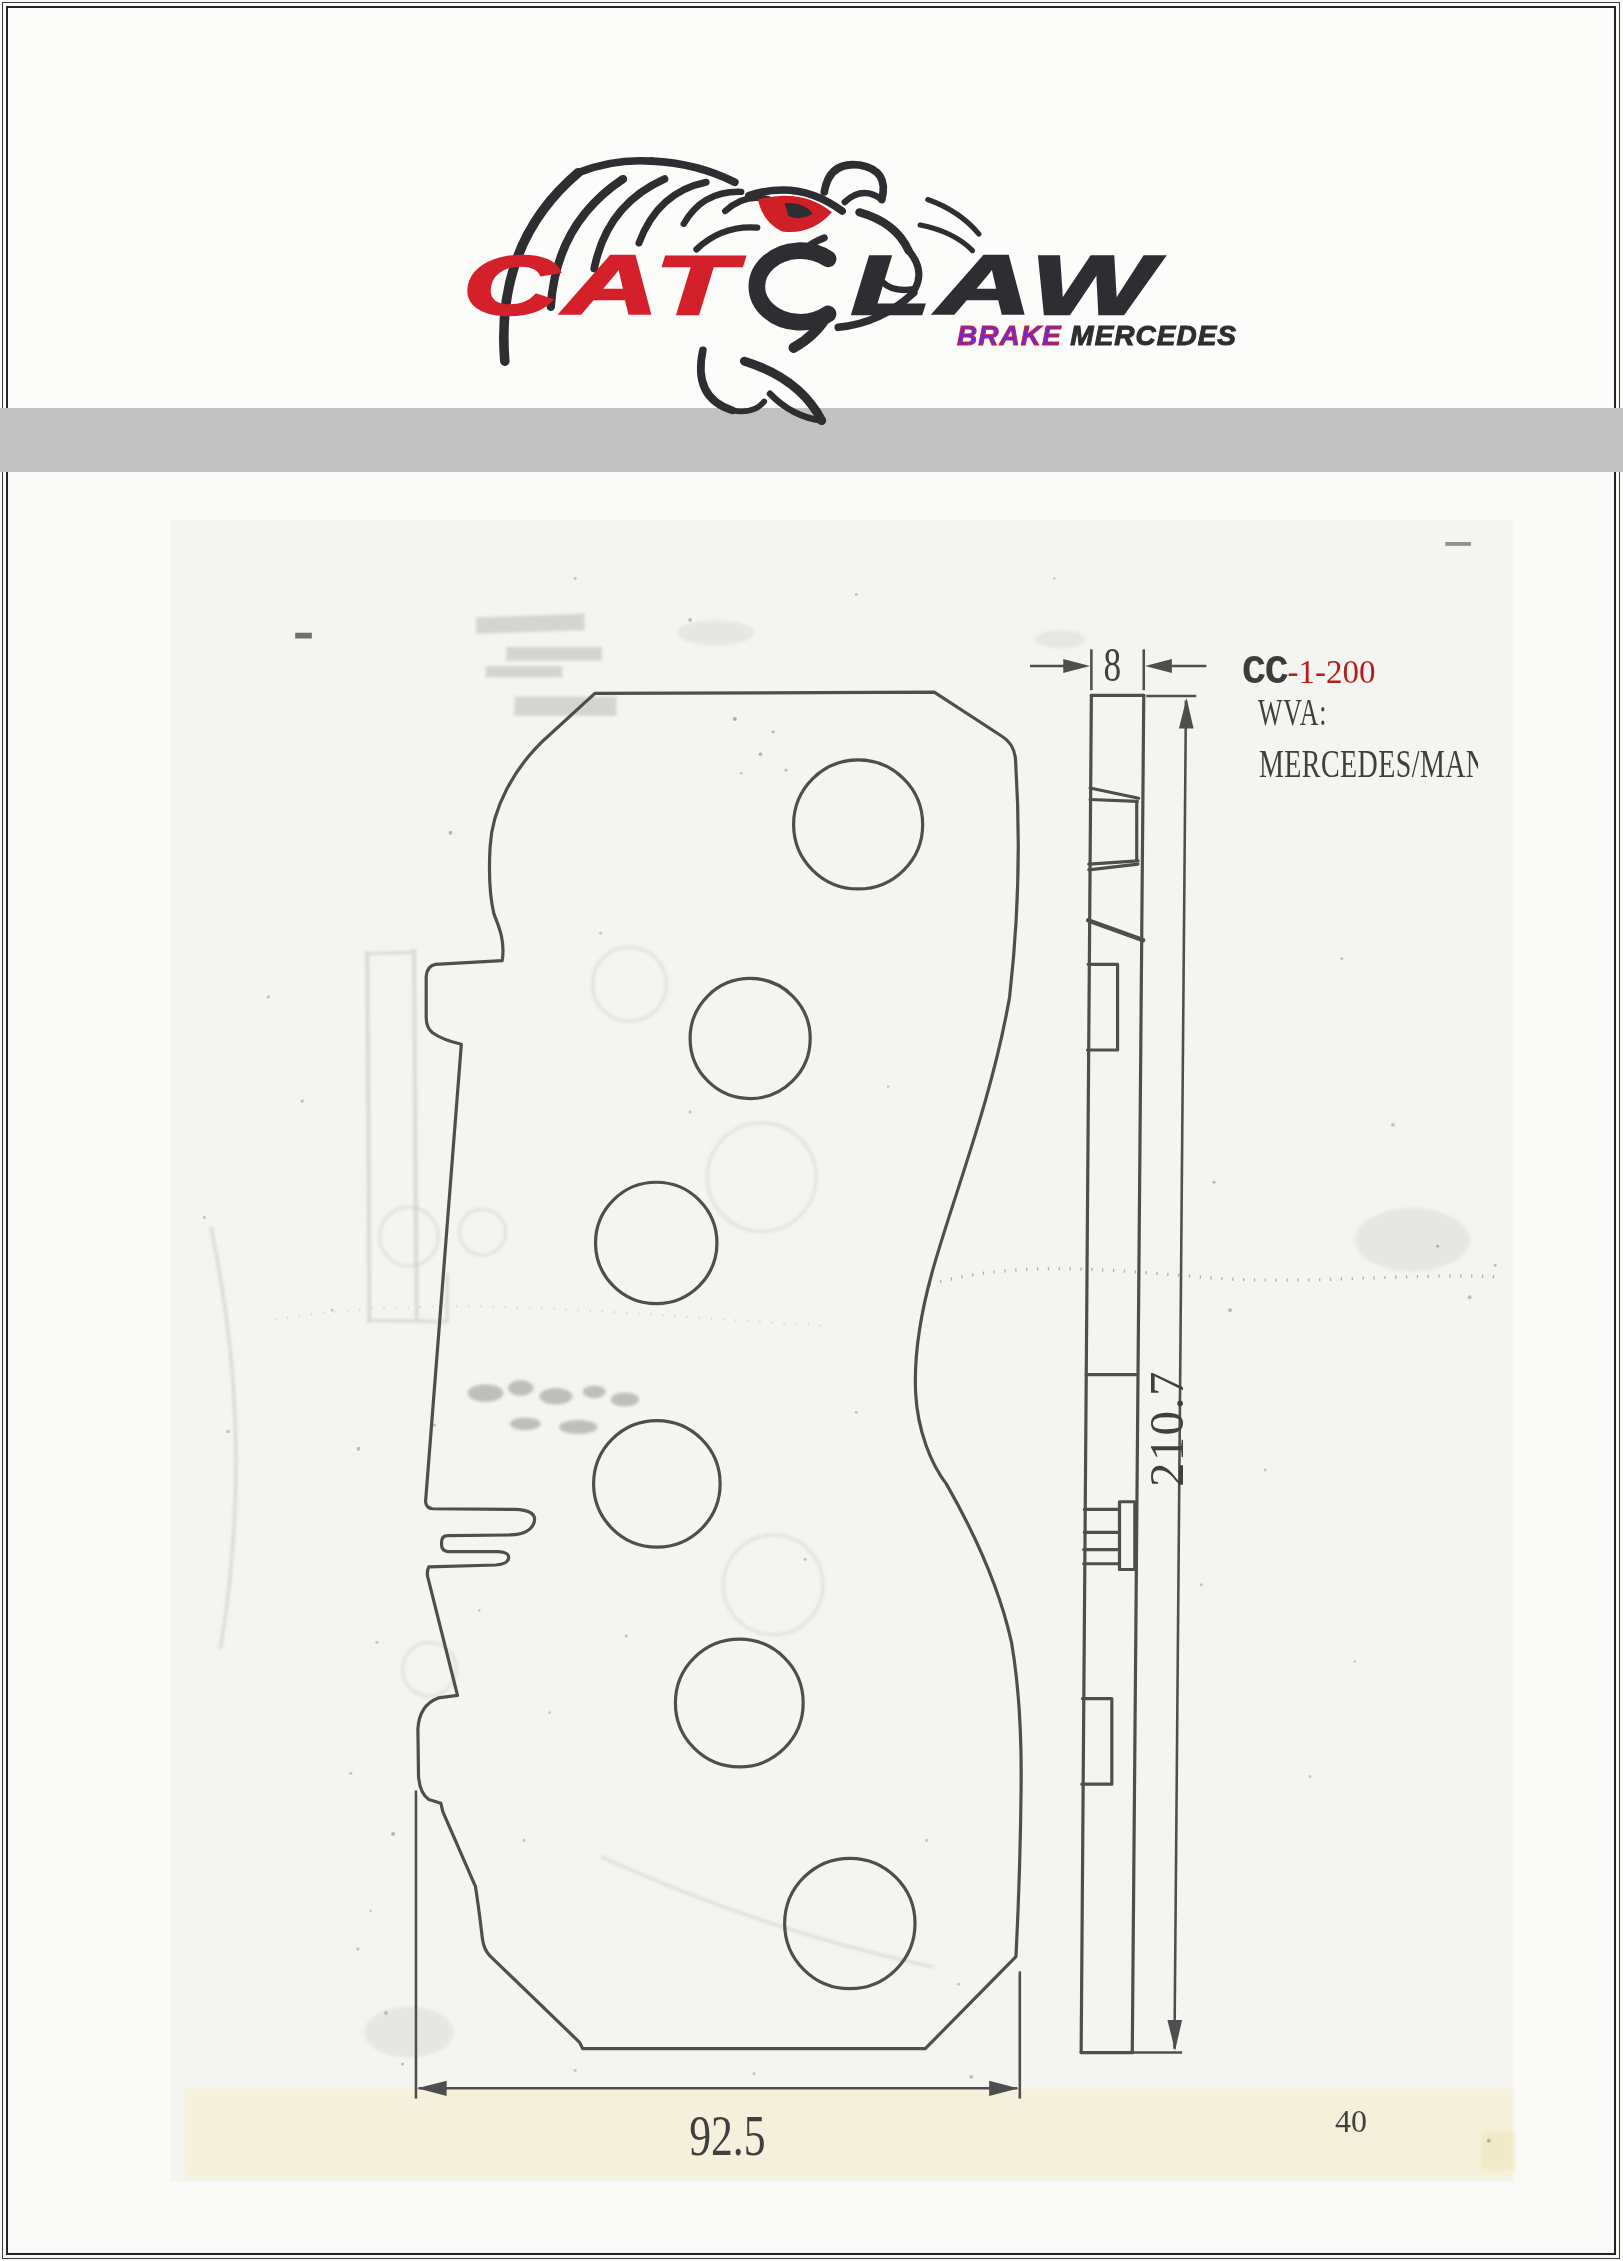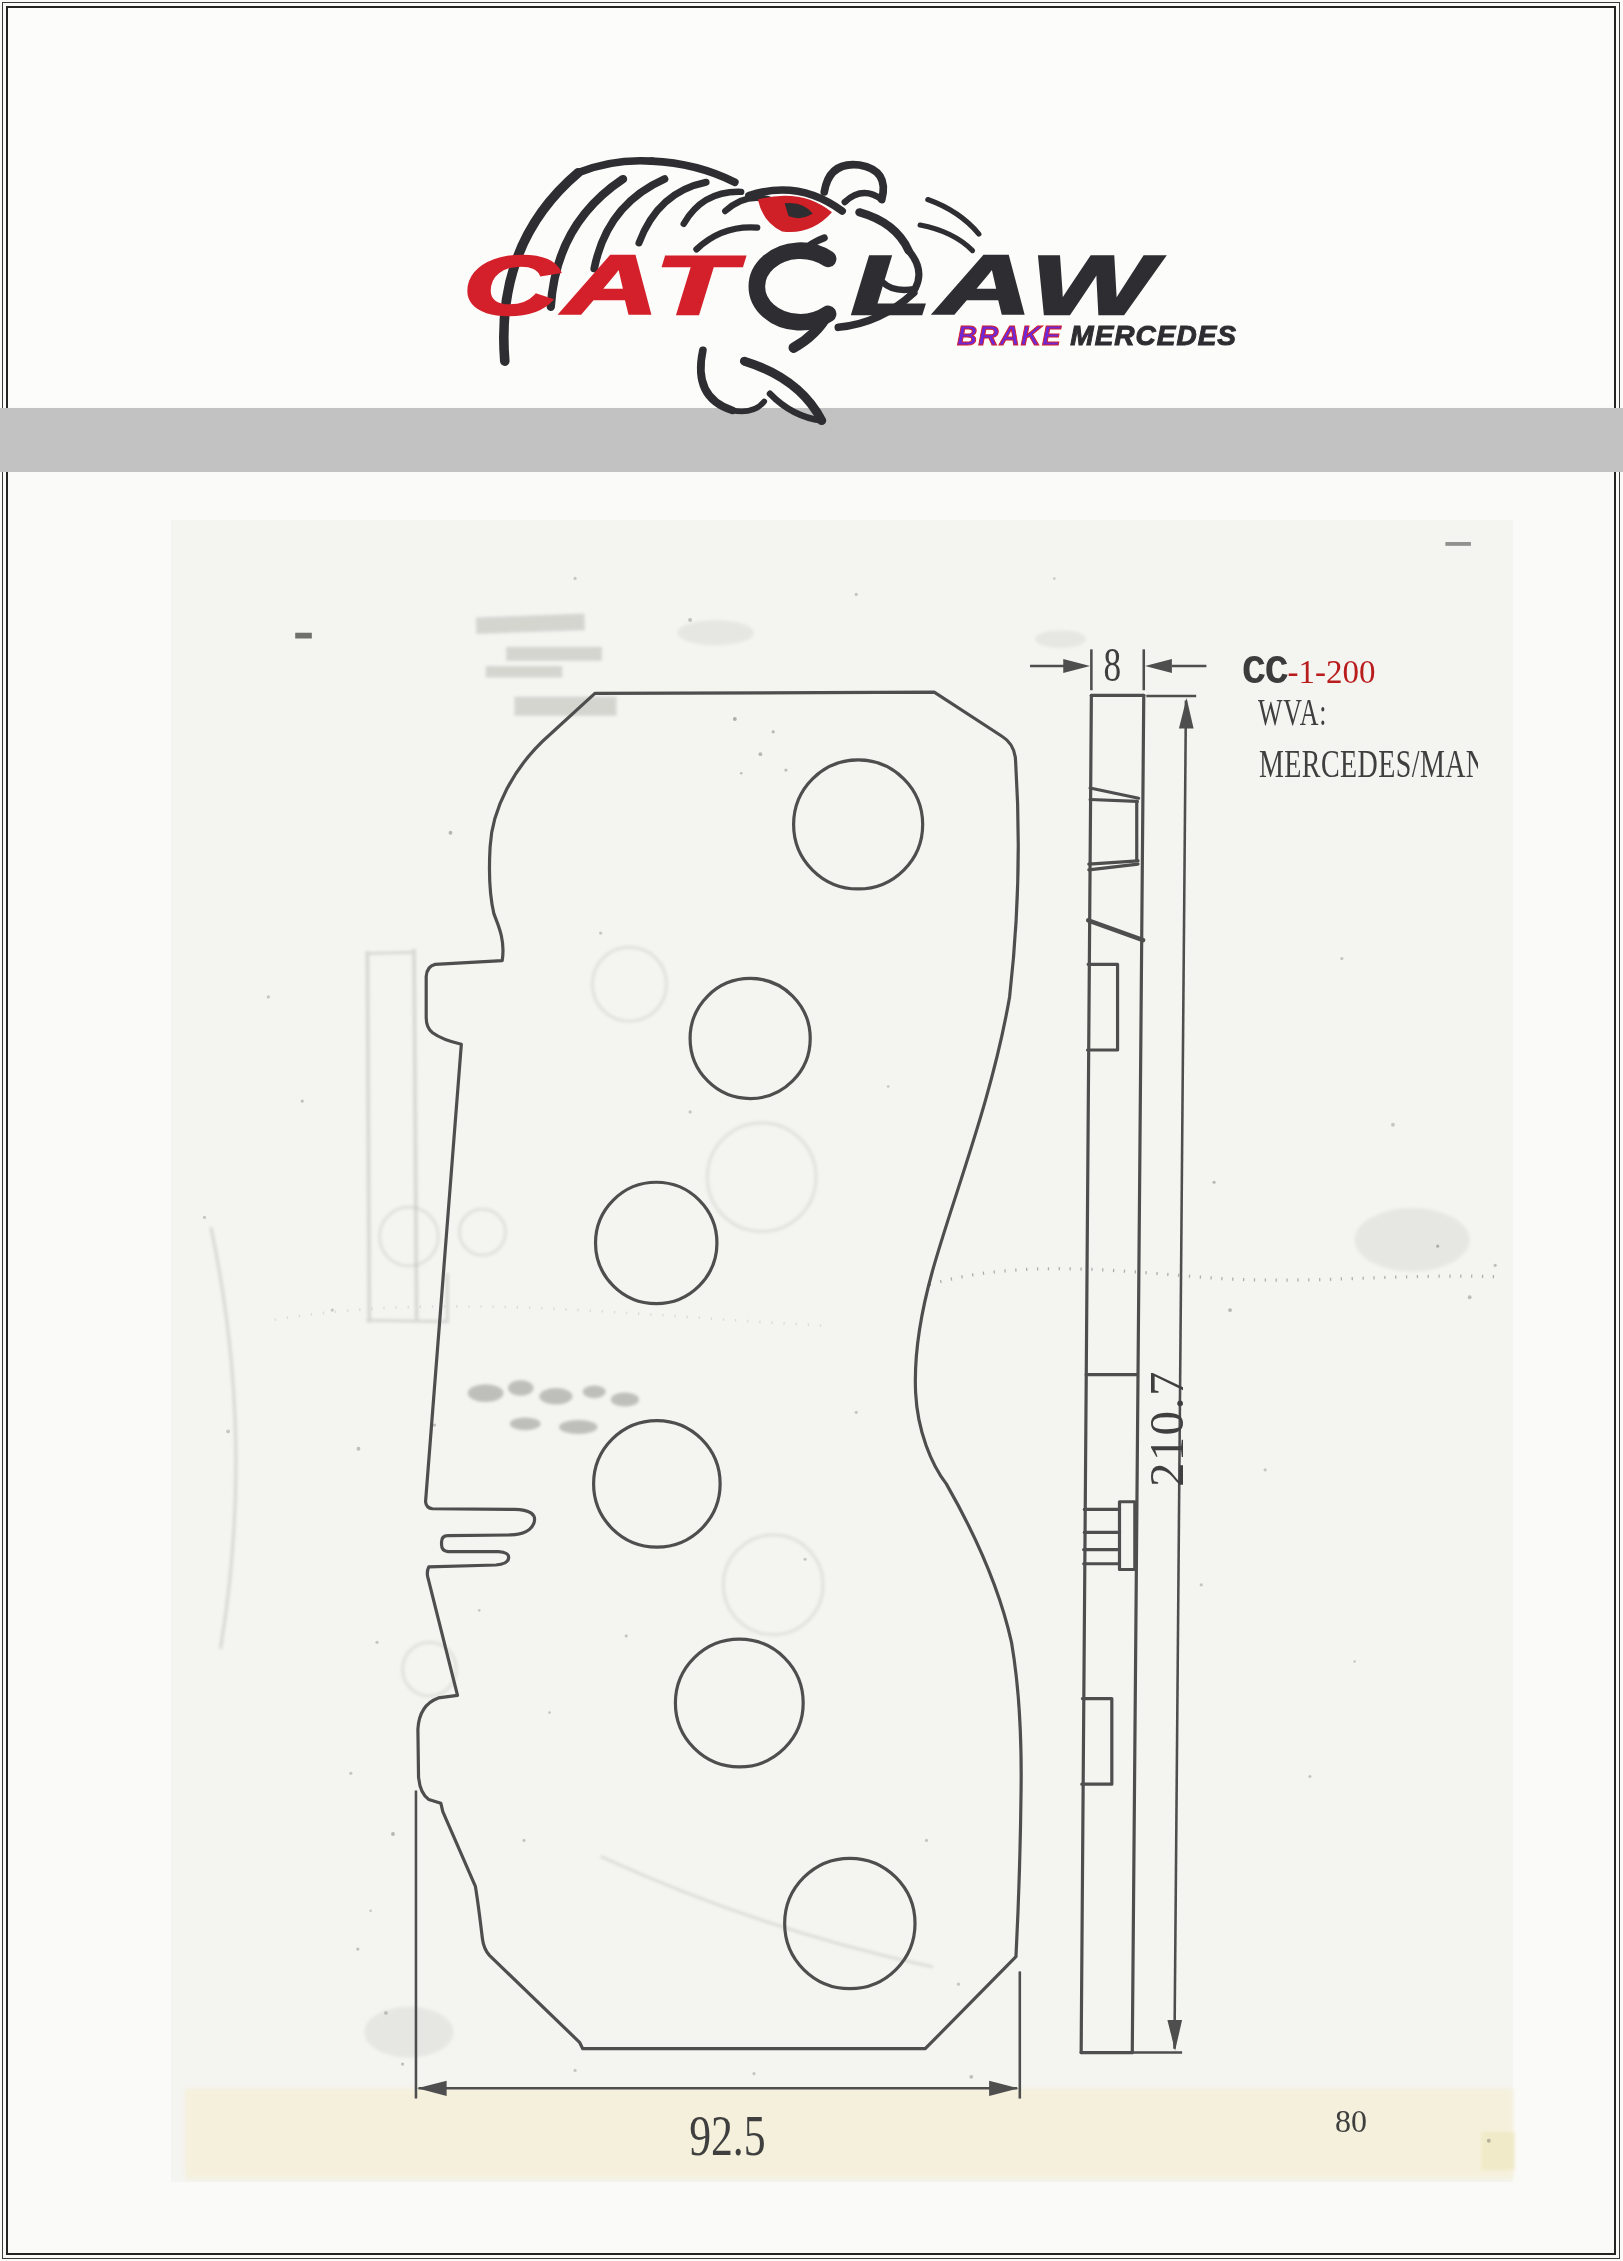--- a/index.html
+++ b/index.html
@@ -294,14 +294,14 @@
 <div class="abs lab lab-code">
   <span class="cc">CC</span><span class="rest">-1-200</span>
 </div>
 <div class="abs lab lab-wva">WVA:</div>
 <div class="abs clip-app">
   <span class="lab lab-app">MERCEDES/MAN</span>
 </div>
 <div class="abs lab lab-8">8</div>
 <div class="abs lab lab-2107">210.7</div>
 <div class="abs lab lab-925">92.5</div>
-<div class="abs lab lab-80">80</div>
+<div class="abs lab lab-80">40</div>
 
 
 </body></html>

